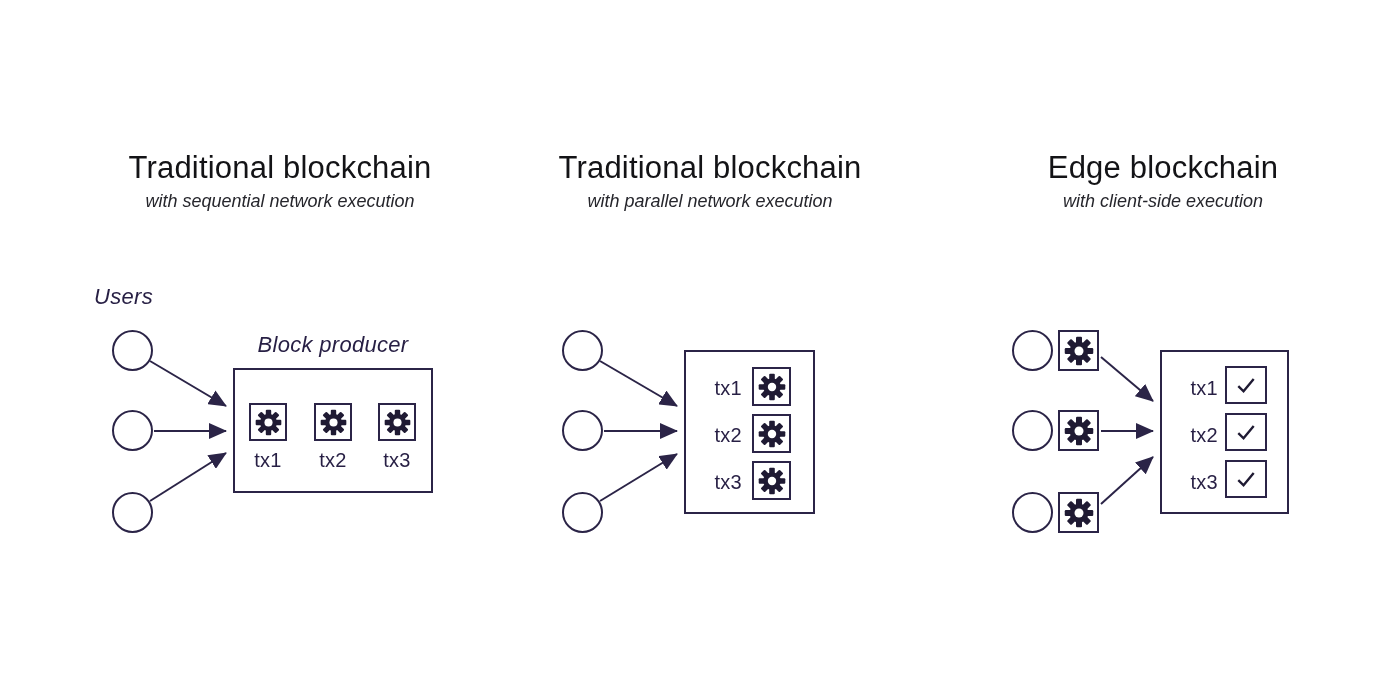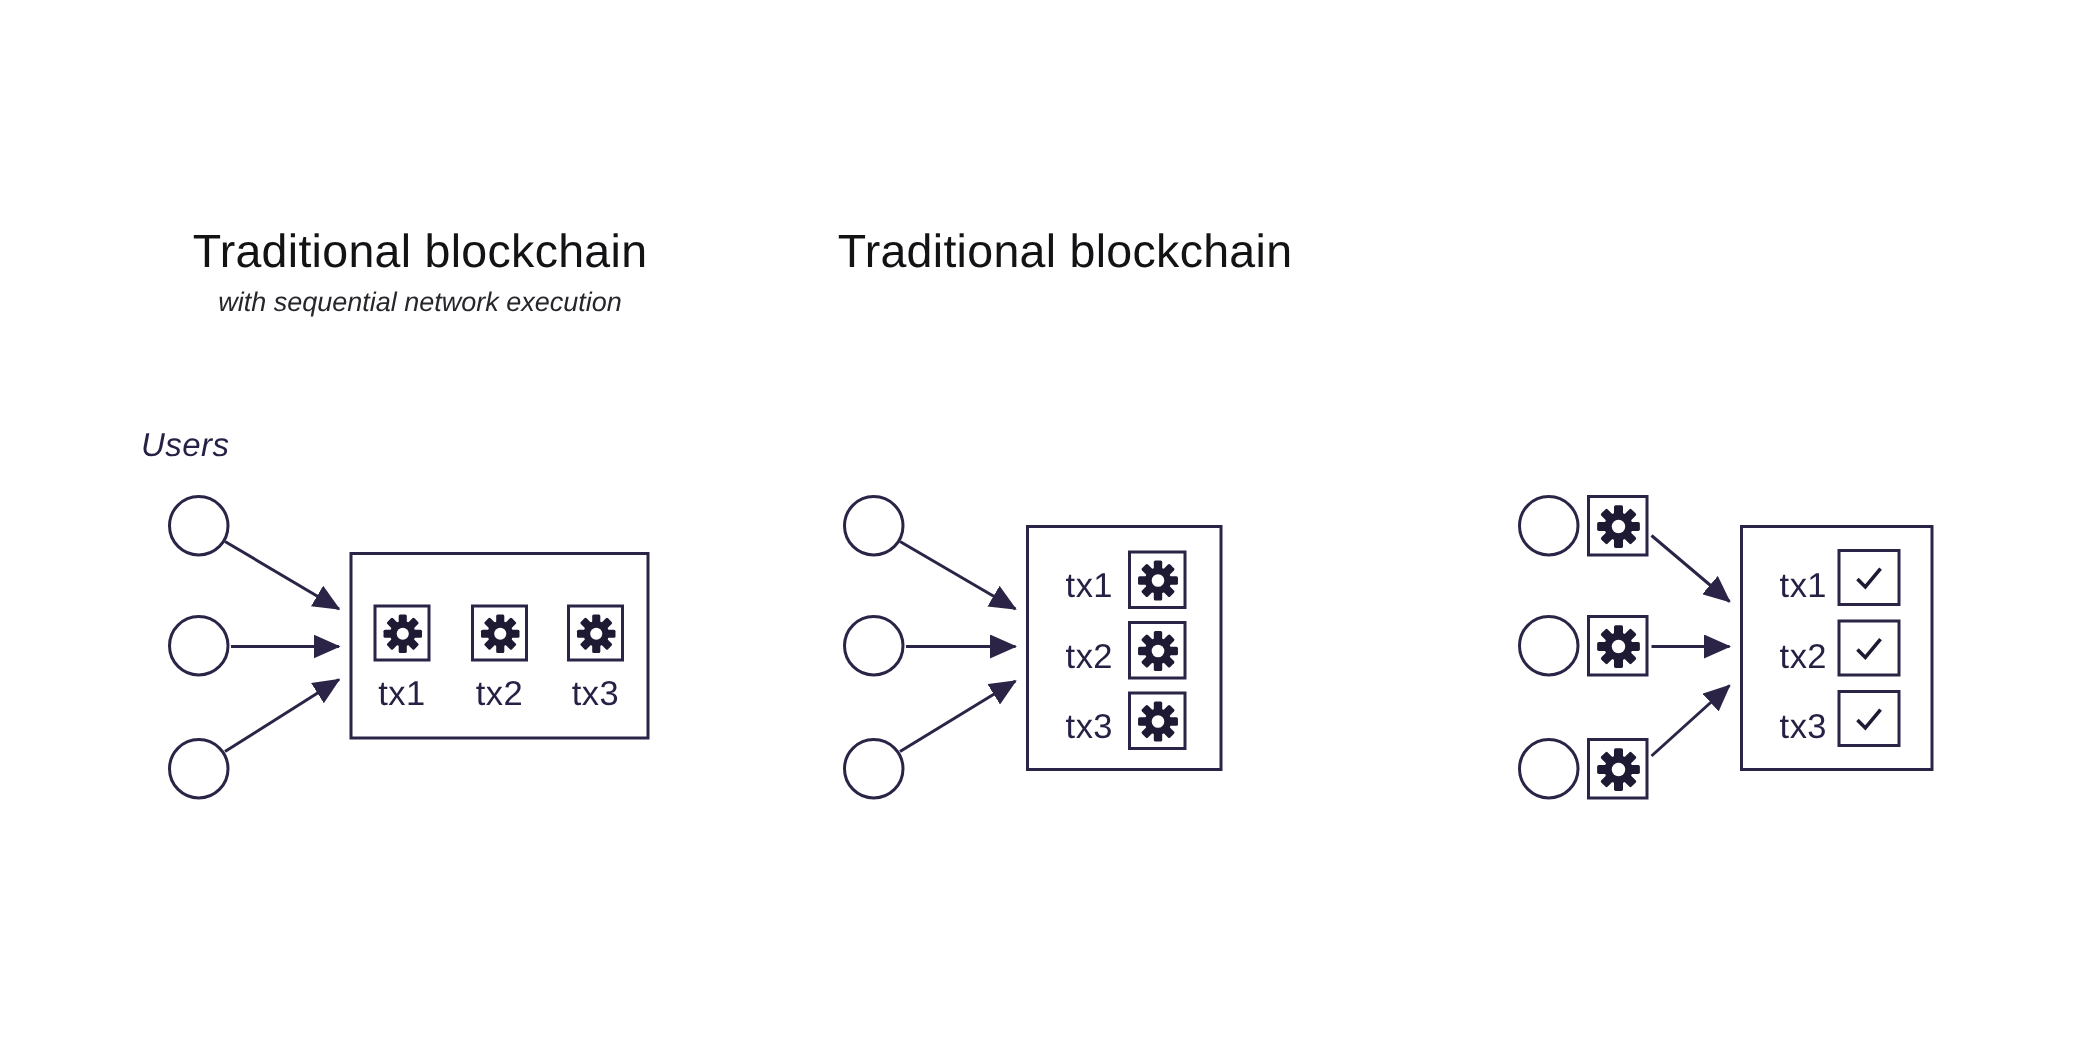--- a/index.html
+++ b/index.html
@@ -32,21 +32,21 @@
     position:absolute;box-sizing:border-box;border:2px solid var(--stroke);background:#fff;
     display:flex;align-items:center;justify-content:center;
   }
   .gearbox svg{color:var(--gear);}
   .checkbox{
     position:absolute;box-sizing:border-box;border:2px solid var(--stroke);background:#fff;
     display:flex;align-items:center;justify-content:center;
   }
   .checkbox svg{color:var(--gear);}
   .tx-label{
-    position:absolute;font-size:23px;color:var(--ink);font-weight:500;letter-spacing:.3px;
+    position:absolute;font-size:20px;color:var(--ink);font-weight:500;letter-spacing:.3px;
   }
   .tx-center{text-align:center;}
   .tx-right{text-align:right;}
   .arrows{position:absolute;left:0;top:0;width:1400px;height:700px;pointer-events:none;}
   .arrows line{stroke:var(--stroke);stroke-width:2;}
   .defs-hidden{position:absolute;width:0;height:0;overflow:hidden;}
 </style>
 </head>
 <body>
 
@@ -69,20 +69,25 @@
       </symbol>
     </defs>
   </svg>
 
   <div class="col-header" style="left:80px;top:150px;">
     <div class="col-title">Traditional blockchain</div>
     <div class="col-subtitle">with sequential network execution</div>
   </div>
   <div class="col-header" style="left:510px;top:150px;">
     <div class="col-title">Traditional blockchain</div>
+    <div class="col-subtitle">with parallel network execution</div>
+  </div>
+  <div class="col-header" style="left:963px;top:150px;">
+    <div class="col-title">Edge blockchain</div>
+    <div class="col-subtitle">with client-side execution</div>
   </div>
 
   <svg class="arrows" viewBox="0 0 1400 700">
     <defs>
       <marker id="ah" viewBox="0 0 9 8" markerWidth="9" markerHeight="8" refX="8.5" refY="4" orient="auto">
         <path d="M0,0 L9,4 L0,8 Z" fill="#2b2447"></path>
       </marker>
     </defs>
 
     <line x1="150" y1="361" x2="226" y2="406" marker-end="url(#ah)"></line>
@@ -100,20 +105,21 @@
     <line x1="1101" y1="431" x2="1153" y2="431" marker-end="url(#ah)"></line>
     <line x1="1101" y1="504" x2="1153" y2="457" marker-end="url(#ah)"></line>
   </svg>
 
   <div class="diagram-label" style="left:94px;top:284px;">Users</div>
 
   <div class="circle" style="left:112px;top:330px;"></div>
   <div class="circle" style="left:112px;top:410px;"></div>
   <div class="circle" style="left:112px;top:492px;"></div>
 
+  <div class="diagram-label" style="left:233px;top:332px;width:200px;text-align:center;">Block producer</div>
   <div class="diagram-box" style="left:233px;top:368px;width:200px;height:125px;"></div>
 
   <div class="gearbox" style="left:249px;top:403px;width:38px;height:38px;">
     <svg width="27" height="27">
         <use href="#gear"></use>
       </svg>
   </div>
   <div class="gearbox" style="left:314px;top:403px;width:38px;height:38px;">
     <svg width="27" height="27">
         <use href="#gear"></use>

